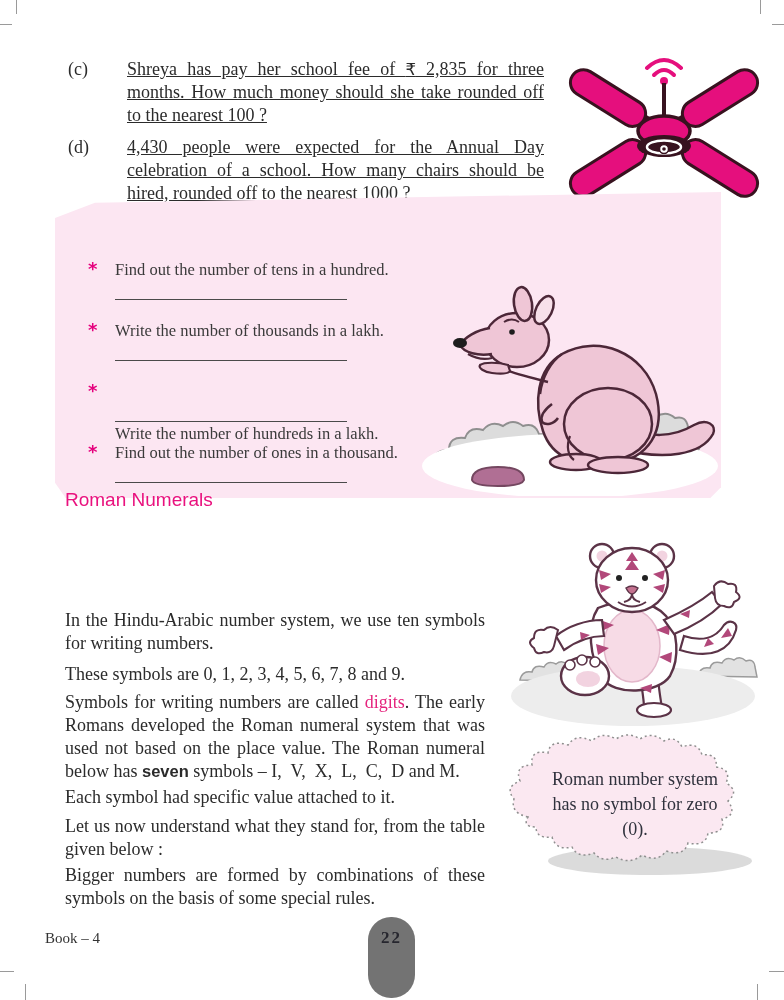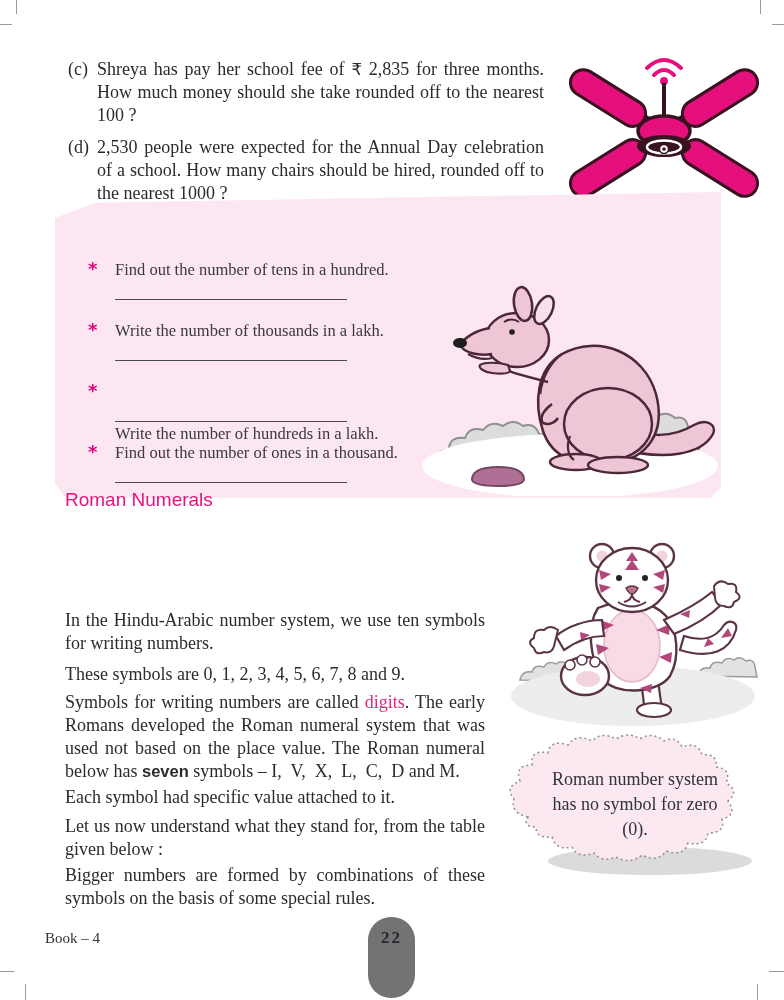--- a/index.html
+++ b/index.html
@@ -4,21 +4,21 @@
 <style>
   html,body{margin:0;padding:0;background:#fff;}
   #page{position:relative;width:784px;height:1000px;background:#ffffff;overflow:hidden;
         font-family:"Liberation Serif", serif;color:#2b2b2b;}
   .abs{position:absolute;}
   
   .crop{background:#9a9a9a;}
   
   .q{position:absolute;left:68px;width:476px;font-size:18px;line-height:23px;}
   .q-label{position:absolute;left:0;top:0;}
-  .q-text{margin-left:29px;text-align:justify;}
+  .q-text{margin-left:59px;text-align:justify;text-decoration:underline;}
   .rupee{font-family:"DejaVu Sans", sans-serif;font-size:0.92em;}
   
   #hocs-box{left:55px;top:192px;width:666px;height:306px;background:#fce6f2;
             clip-path:polygon(0% 8.5%, 6% 3.5%, 100% 0%, 100% 96.5%, 98.4% 100%, 1.6% 100%, 0% 95%);}
   #hocs-title{left:55px;top:219px;width:666px;text-align:center;
               font-family:"Liberation Sans", sans-serif;font-weight:700;font-size:23px;
               color:#ec0f7f;letter-spacing:0.2px;}
   .hocs-star{position:absolute;left:88px;color:#e5007d;font-size:18px;font-weight:700;
              font-family:"DejaVu Sans", sans-serif;}
   .hocs-text{position:absolute;left:115px;width:420px;font-size:16.5px;color:#3a3a3a;}
@@ -54,21 +54,21 @@
   <div class="abs crop" style="left:769px;top:971px;width:15px;height:1px;"></div>
   <div class="abs crop" style="left:757px;top:984px;width:1px;height:16px;"></div>
 
   <div class="q" style="top:58px;">
     <span class="q-label">(c)</span>
     <div class="q-text"><span>Shreya has pay her school fee of </span><span class="rupee">₹</span><span> 2,835 for three months. How much money should she take rounded off to the nearest 100 ?</span></div>
   </div>
 
   <div class="q" style="top:136px;">
     <span class="q-label">(d)</span>
-    <div class="q-text">2,530 people were expected for the Annual Day celebration of a school. How many chairs should be hired, rounded off to the nearest 1000 ?</div>
+    <div class="q-text">4,430 people were expected for the Annual Day celebration of a school. How many chairs should be hired, rounded off to the nearest 1000 ?</div>
   </div>
 
   <svg class="abs" style="left:548px;top:50px;" width="232" height="148" viewBox="0 0 232 148">
     <g fill="none" stroke="#e50f7d" stroke-width="4" stroke-linecap="round">
       <path d="M99 18 Q116 2 133 18"></path>
       <path d="M106 25 Q116 15 126 25"></path>
     </g>
     <circle cx="116" cy="31" r="4" fill="#e50f7d"></circle>
     <line x1="116" y1="33" x2="116" y2="70" stroke="#38121f" stroke-width="4"></line>
     <g>

